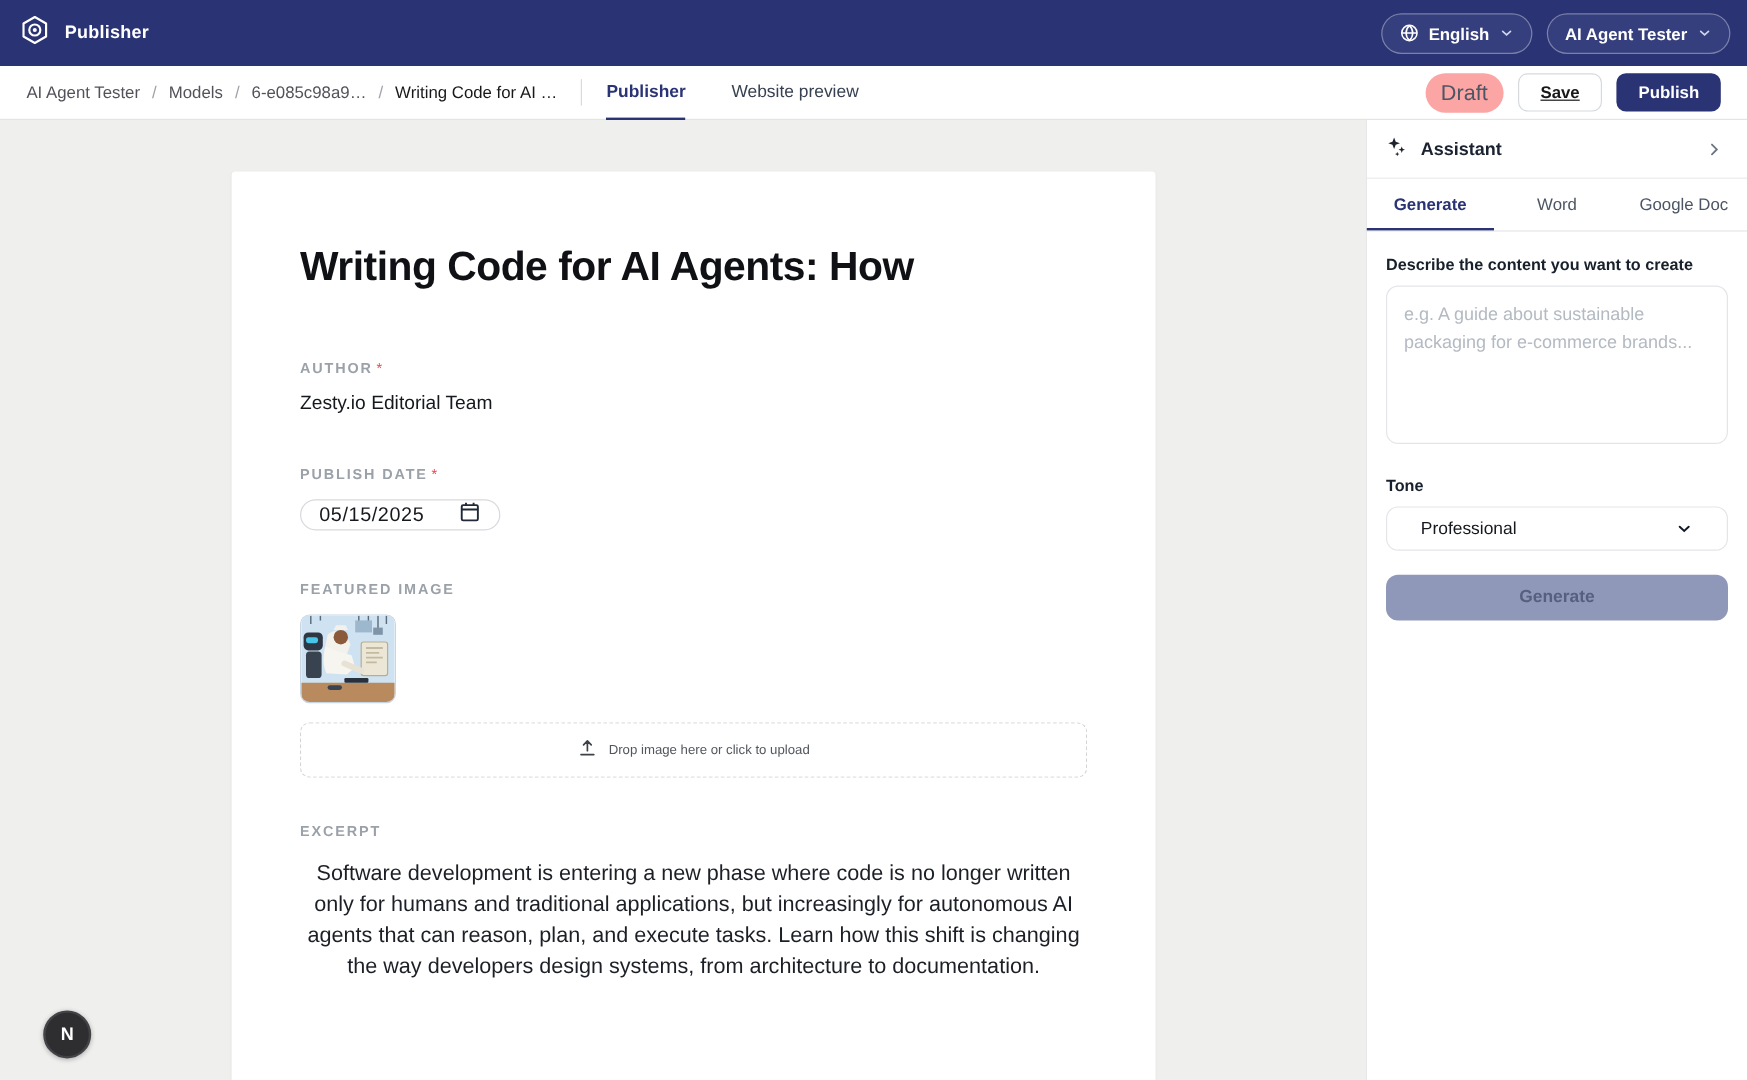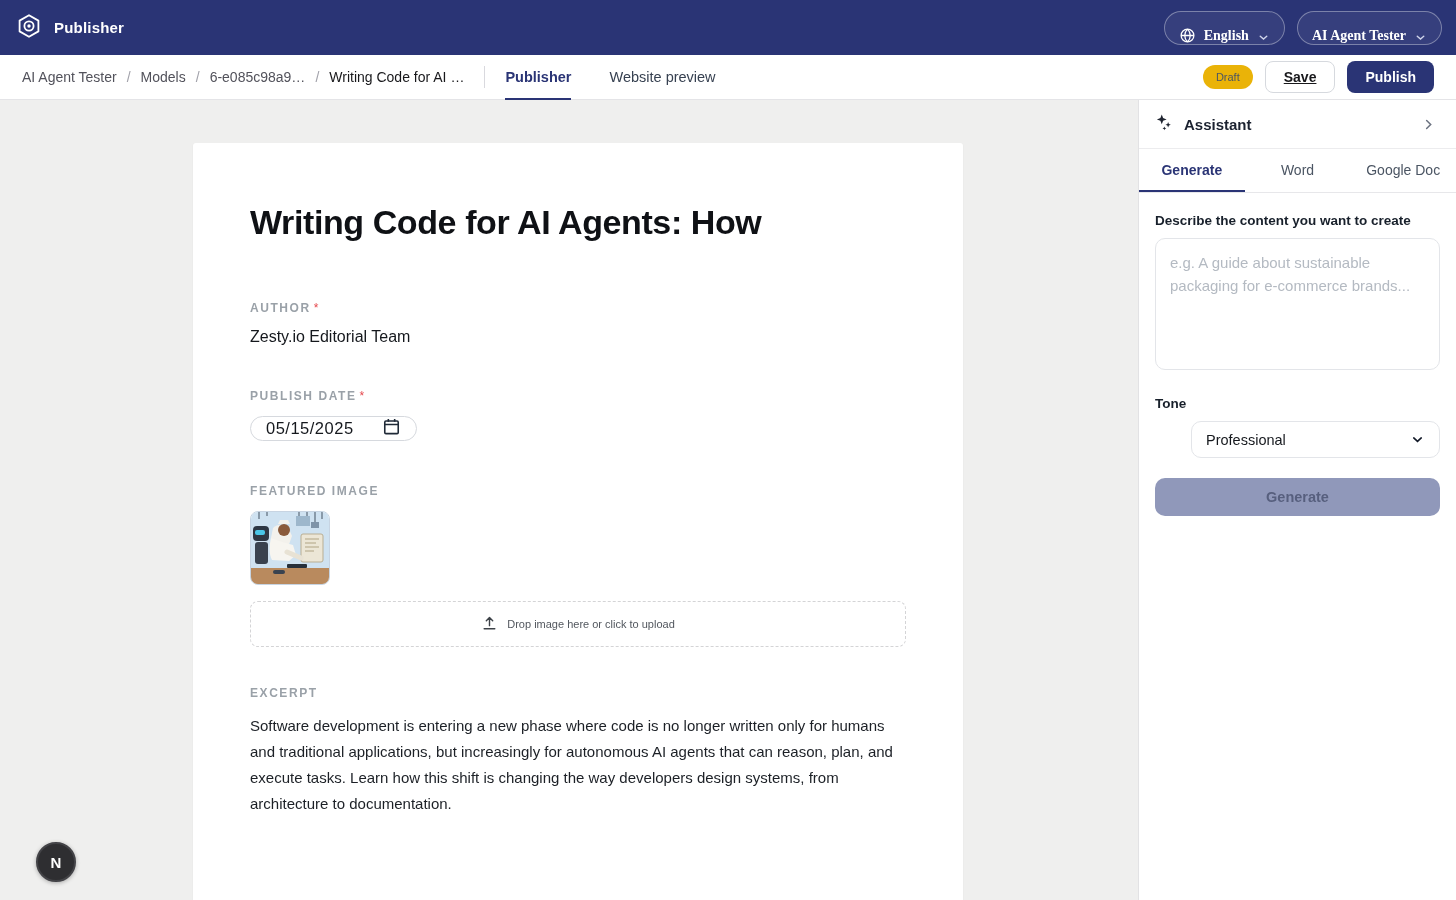--- a/index.html
+++ b/index.html
@@ -5,40 +5,40 @@
   * { margin:0; padding:0; box-sizing:border-box; }
   html,body { width:1456px; height:900px; overflow:hidden; background:#efefee;
               font-family:"Liberation Sans", sans-serif; }
 
   
   .topbar { height:55px; background:#2a3475; display:flex; align-items:center;
             padding:0 14px 0 16px; }
   .logo-wrap { display:flex; align-items:center; gap:12px; }
   .brand-name { color:#fff; font-size:15px; font-weight:700; letter-spacing:.2px; }
   .topbar-right { margin-left:auto; display:flex; gap:12px; align-items:center; }
-  .pill { display:flex; align-items:flex-end; gap:8px; height:34px; padding:0 14px;
+  .pill { display:flex; align-items:center; gap:8px; height:34px; padding:0 14px;
           border:1px solid rgba(255,255,255,.35); border-radius:17px;
           background:rgba(255,255,255,.06); color:#fff; font-size:14px;
-          font-weight:600; cursor:pointer;font-family:Liberation Serif, serif; }
+          font-weight:600; cursor:pointer; }
   .pill svg { display:block; }
 
   
   .crumbbar { height:45px; background:#fff; border-bottom:1px solid #e4e4e7;
               display:flex; align-items:center; padding:0 22px; }
   .crumbs { display:flex; align-items:center; font-size:14px; }
   .crumb { color:#52525b; cursor:pointer; white-space:nowrap; }
   .crumb.current { color:#18181b; cursor:default; }
   .crumb-sep { color:#a1a1aa; margin:0 10px; }
   .bar-divider { width:1px; height:22px; background:#d9d9de; margin:0 20px; }
   .vtabs { display:flex; gap:38px; height:45px; }
   .vtab { display:flex; align-items:center; font-size:14.5px; color:#374151;
           border-bottom:2.5px solid transparent; padding-top:2px; cursor:pointer; }
   .vtab.active { color:#2a3475; font-weight:700; border-bottom-color:#2a3475; }
   .bar-actions { margin-left:auto; display:flex; align-items:center; gap:12px; }
-  .badge { background:#eab308; color:#4b5563; font-size:11px; padding:6px 13px;
+  .badge { background:#fca5a5; color:#4b5563; font-size:18px; padding:6px 13px;
            border-radius:999px; }
   .btn-save { background:#fff; border:1px solid #d6d9de; border-radius:8px;
               padding:7px 18px; font-size:14px; font-weight:600; color:#18181b;
               cursor:pointer; font-family:inherit;text-decoration:underline; }
   .btn-publish { background:#2a3475; border:none; border-radius:8px;
                  padding:8px 18px; font-size:14px; font-weight:700; color:#fff;
                  cursor:pointer; font-family:inherit; }
 
   
   .main { display:flex; height:800px; }
@@ -61,22 +61,22 @@
   .date-text { font-size:16.5px; color:#15181d; letter-spacing:.5px; }
 
   .thumb { margin-top:12px; width:80px; height:74px; border-radius:8px;
            border:1px solid #c7d4e2; overflow:hidden; cursor:pointer; }
   .thumb svg { display:block; }
   .dropzone { margin-top:16px; height:46px; border:1.5px dashed #d4d4d6;
               border-radius:8px; display:flex; align-items:center;
               justify-content:center; gap:9px; color:#52575e; font-size:11px;
               cursor:pointer; }
   .field-image { margin-bottom:36px; }
-  .excerpt-text { margin-top:12px; font-size:15px; line-height:26px;
-                  color:#1c2026; cursor:text; }
+  .excerpt-text { margin-top:12px; font-size:18px; line-height:26px;
+                  color:#1c2026; cursor:text;text-align:center; }
   .field-excerpt { margin-bottom:68px; }
 
   .avatar { position:absolute; left:18px; bottom:18px; width:40px; height:40px;
             border-radius:50%; background:#2e2e31; border:2px solid #434347;
             color:#fff; display:flex; align-items:center; justify-content:center;
             font-size:15px; font-weight:600; cursor:pointer;
             box-shadow:0 1px 4px rgba(0,0,0,.3); }
 
   
   .sidebar { width:318px; background:#fff; border-left:1px solid #e2e2e4; }
@@ -93,22 +93,22 @@
   .as-panel { padding:20px 16px; }
   .as-label { font-size:13.5px; font-weight:700; color:#18202b;
               margin-bottom:10px; }
   .as-textarea { width:100%; height:132px; border:1px solid #e3e5e9;
                  border-radius:10px; padding:12px 14px; font-size:15px;
                  color:#15181d; resize:none; outline:none; font-family:inherit;
                  line-height:23px; }
   .as-textarea::placeholder { color:#b4bac2; }
   .tone-label { margin-top:22px; }
   .select { height:37px; border:1px solid #e3e5e9; border-radius:10px;
-            display:flex; align-items:center; padding:0 14px; font-size:14.5px;
-            color:#15181d; cursor:pointer; background:#fff;margin-left:36px; }
+            display:flex; align-items:center; padding:0 28px; font-size:14.5px;
+            color:#15181d; cursor:pointer; background:#fff; }
   .select svg { margin-left:auto; }
   .btn-generate { margin-top:20px; width:100%; height:38px; border:none;
                   border-radius:10px; background:#9098ba; color:#575f7e;
                   font-size:14.5px; font-weight:700; cursor:default;
                   font-family:inherit; }
 </style>
 </head>
 <body>
 
 <header class="topbar">

